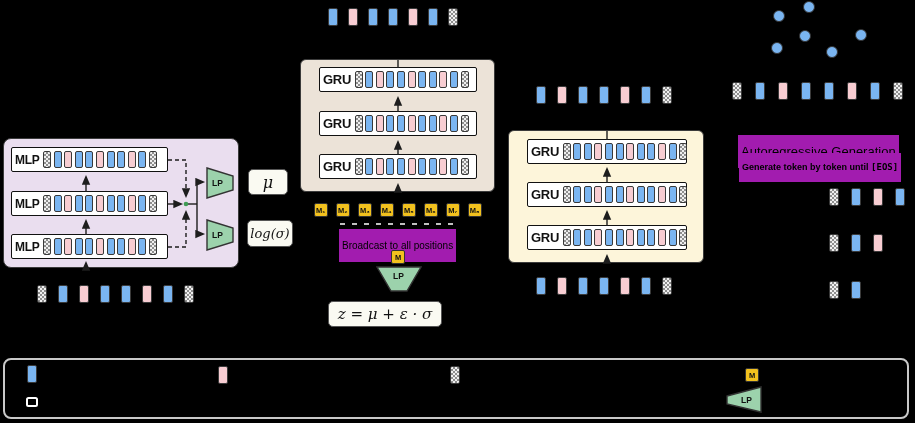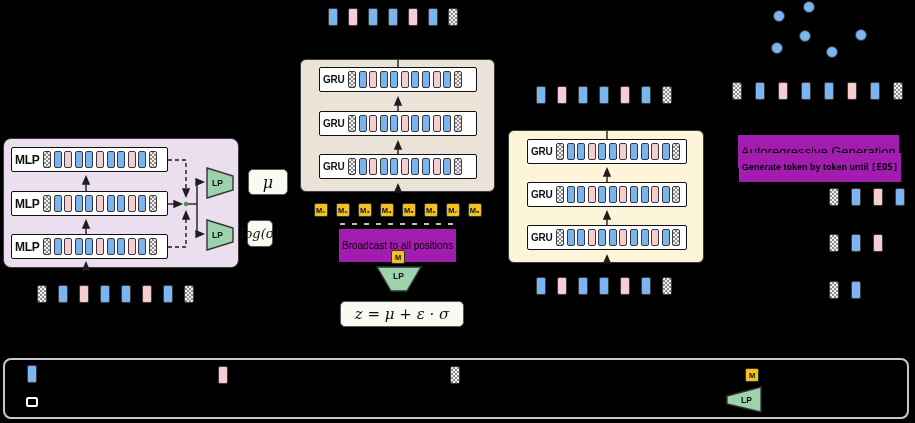--- a/index.html
+++ b/index.html
@@ -7,21 +7,21 @@
          font-family:"Liberation Sans",sans-serif;}
   
   .panel{position:absolute;border:1.5px solid #3b3b3b;border-radius:8px;box-sizing:border-box;}
   .panel-encoder{left:3px;top:138px;width:236px;height:130px;background:#eadeef;}
   .panel-latent{left:300px;top:59px;width:195px;height:133px;background:#ece3d8;border-radius:6px;}
   .panel-decoder{left:508px;top:130px;width:196px;height:133px;background:#fdf5da;border-radius:6px;}
   
   .rowbox{position:absolute;height:25px;background:#fff;border:1.4px solid #111;border-radius:2px;
           box-sizing:border-box;display:flex;align-items:center;gap:2.6px;padding:0 3px;}
   .rowbox .lbl{font-weight:bold;font-size:12px;color:#111;margin-right:1px;letter-spacing:-0.3px;flex:0 0 auto;}
-  .rowbox .lbl.gru{font-size:10px;}
+  .rowbox .lbl.gru{font-size:13px;}
   
   .tk{flex:0 0 auto;border:1.4px solid #3a3a3a;border-radius:2px;box-sizing:border-box;}
   .tk-B{background:#7ab5f1;}
   .tk-P{background:#f8cdd2;}
   .tk-G{background:repeating-conic-gradient(#8e8e8e 0% 25%, #efefef 0% 50%);background-size:4px 4px;}
   .rowbox .tk{width:8px;height:17px;}
   .trow{position:absolute;display:flex;}
   .trow .tk{width:10px;height:18px;}
   
   .mrow{position:absolute;display:flex;gap:8.5px;}
@@ -91,21 +91,21 @@
   <div class="lp" style="left:206px;top:219px;">
     <svg width="28" height="32" viewBox="0 0 28 32">
       <polygon points="1,1 27,9 27,23 1,31" fill="#9cd2ac" stroke="#333" stroke-width="1.4"></polygon>
       <text x="6" y="19">LP</text>
     </svg>
   </div>
 
   <div class="mathbox" style="left:248px;top:169px;width:40px;height:26px;font-size:16px;">
     <span>μ</span>
   </div>
-  <div class="mathbox" style="left:247px;top:220px;width:26px;height:27px;font-size:13px;">
+  <div class="mathbox" style="left:247px;top:220px;width:46px;height:27px;font-size:13px;">
     <span>log(σ)</span>
   </div>
 
   <div class="trow" style="left:328px;top:8px;gap:10px;">
       <span class="tk tk-B"></span>
       <span class="tk tk-P"></span>
       <span class="tk tk-B"></span>
       <span class="tk tk-B"></span>
       <span class="tk tk-P"></span>
       <span class="tk tk-B"></span>
@@ -137,21 +137,21 @@
     </div>
   <div class="wlabel broadcast">Broadcast to all positions</div>
   <div class="mtk mtk-single">M</div>
 
   <div class="lp" style="left:376px;top:266px;">
     <svg width="46" height="26" viewBox="0 0 46 26">
       <polygon points="1,1 45,1 31,25 15,25" fill="#9cd2ac" stroke="#333" stroke-width="1.4"></polygon>
       <text x="17" y="13">LP</text>
     </svg>
   </div>
-  <div class="mathbox" style="left:340px;top:301px;width:124px;height:26px;font-size:15px;">
+  <div class="mathbox" style="left:328px;top:301px;width:114px;height:26px;font-size:15px;">
     <span>z = μ + ε · σ</span>
   </div>
 
   <div class="trow" style="left:536px;top:86px;gap:11px;">
       <span class="tk tk-B"></span>
       <span class="tk tk-P"></span>
       <span class="tk tk-B"></span>
       <span class="tk tk-B"></span>
       <span class="tk tk-P"></span>
       <span class="tk tk-B"></span>

